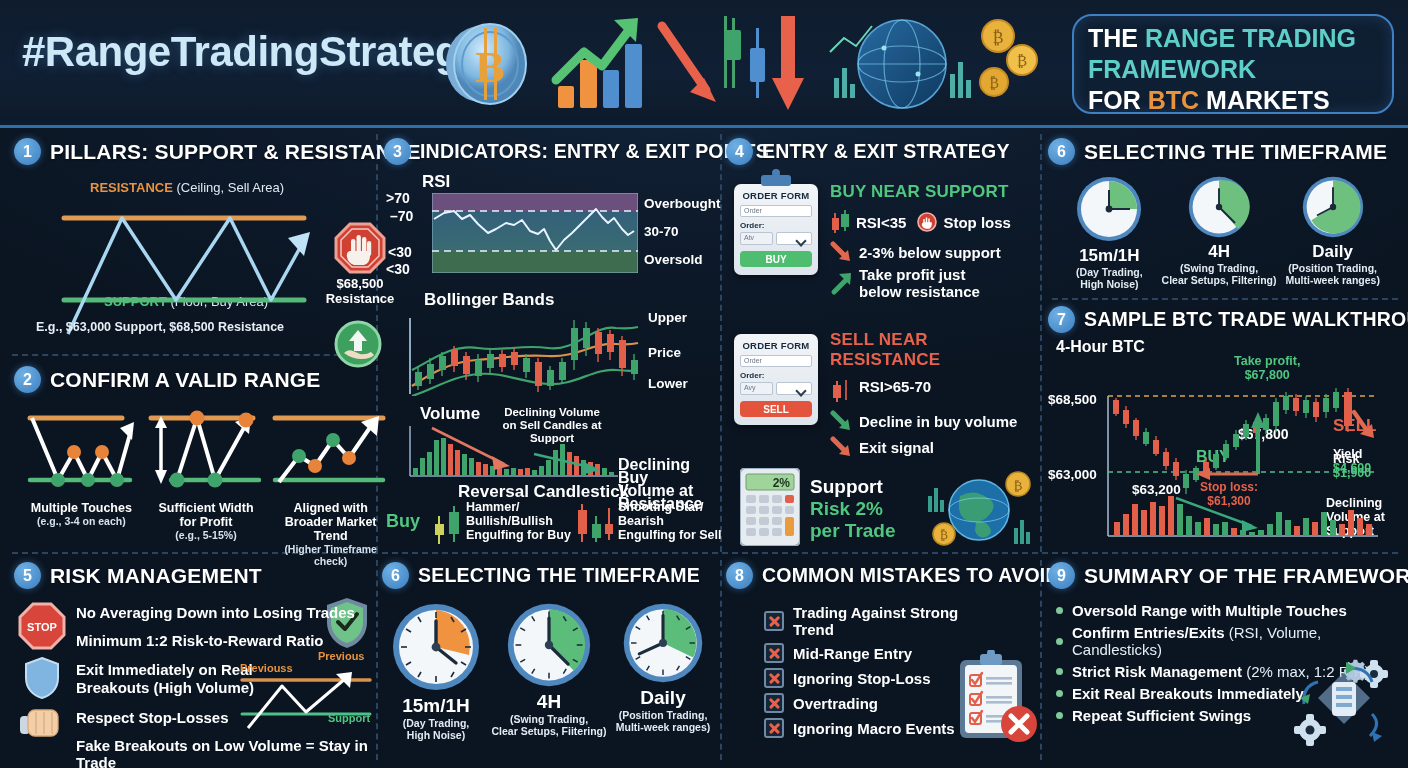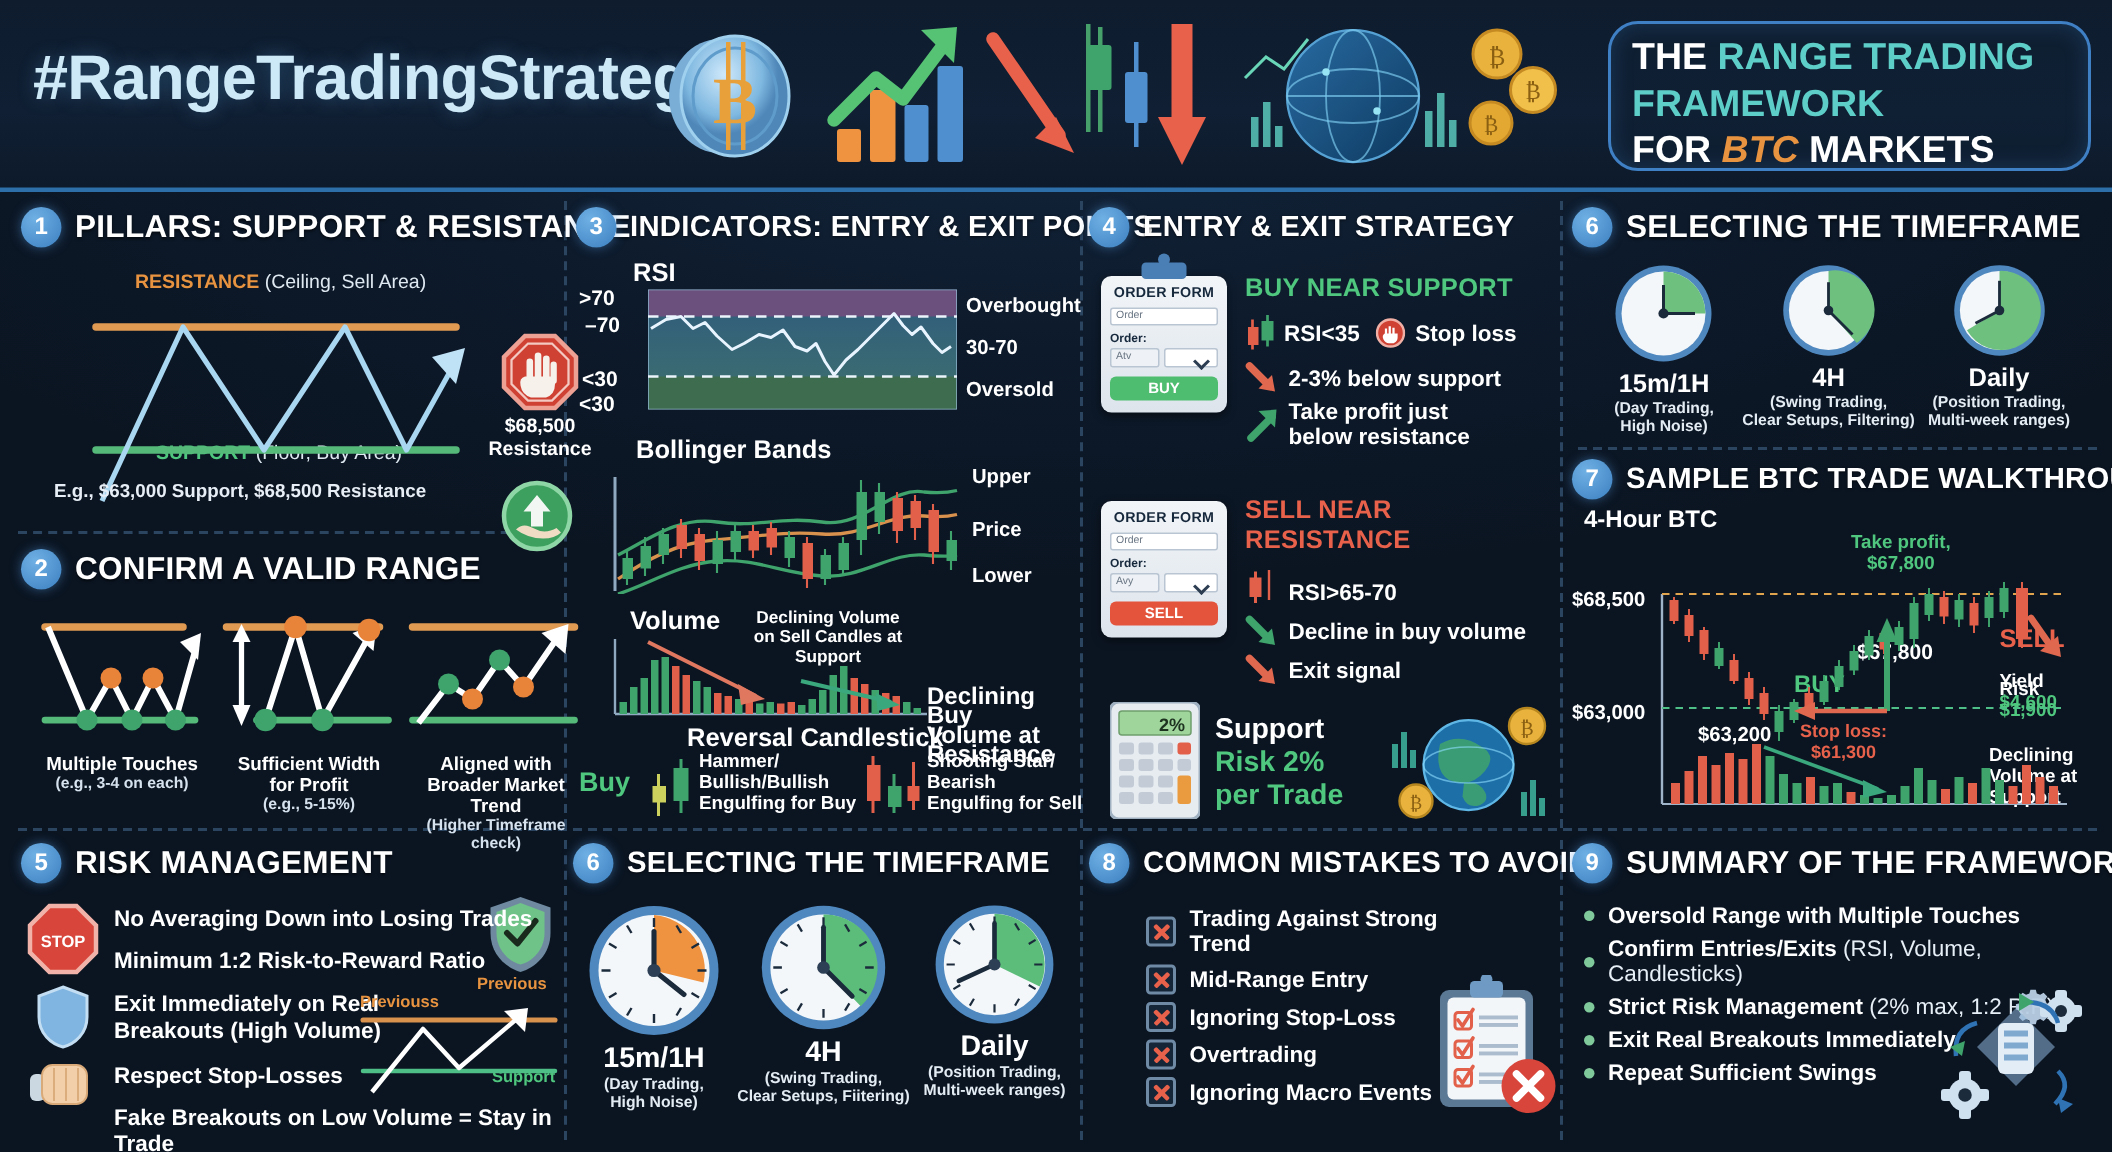--- a/index.html
+++ b/index.html
@@ -19,21 +19,21 @@
   .header { position:absolute; left:0; top:0; width:1408px; height:128px;
     background:linear-gradient(180deg,#0e1c2e 0%,#101f33 60%,#0d1a2b 100%);
     border-bottom:3px solid #2d6fa8; }
   .hashtag { position:absolute; left:22px; top:28px; font-size:42px; font-weight:bold;
     color:#cde8f7; letter-spacing:-0.5px; text-shadow:0 0 12px rgba(90,170,230,.35); }
   .hdr-icons { position:absolute; left:432px; top:8px; width:620px; height:112px; }
   .title-box { position:absolute; right:14px; top:14px; width:322px; height:100px;
     border:2px solid #3f7fc4; border-radius:20px; background:rgba(16,32,52,.55);
     padding:7px 14px; box-shadow:0 0 14px rgba(60,130,200,.25) inset; }
   .title-box .l { font-size:25px; font-weight:bold; line-height:31px; white-space:nowrap; }
-  .c-white { color:#ffffff; } .c-teal { color:#5ecfc8; } .c-orange { color:#e8933f;font-style:italic; }
+  .c-white { color:#ffffff; } .c-teal { color:#5ecfc8; } .c-orange { color:#e8933f; }
 
   
   .grid { position:absolute; left:0; top:128px; width:1408px; height:640px; }
   .panel { position:absolute; }
   .vdiv { position:absolute; border-left:2px dashed #2b4460; }
   .hdiv { position:absolute; border-top:2px dashed #2b4460; }
 
   .sec-head { display:flex; align-items:center; gap:9px; }
   .badge { width:27px; height:27px; border-radius:50%;
     background:radial-gradient(circle at 35% 30%, #6fb0e4, #3b7fc0);
@@ -579,21 +579,21 @@
           <div class="of-lab">Order:</div>
           <div class="of-row">
             <div class="of-sel">Avy</div>
             <div class="of-dd"></div>
           </div>
           <div class="of-btn" style="background:#e4533c;">SELL</div>
         </div>
       </div>
       <div style="position:absolute; left:104px; top:192px; width:208px;">
         <div class="kicker red">SELL NEAR RESISTANCE</div>
-        <div style="display:flex; align-items:flex-end; gap:7px; margin-top:8px;">
+        <div style="display:flex; align-items:flex-start; gap:7px; margin-top:8px;">
           <svg width="22" height="26" viewBox="0 0 22 26">
             <line x1="7" y1="3" x2="7" y2="24" stroke="#e2604a" stroke-width="2"></line>
               <rect x="3" y="7" width="8" height="13" fill="#e2604a"></rect>
             <line x1="16" y1="2" x2="16" y2="22" stroke="#e2604a" stroke-width="1.6"></line>
           </svg>
           <span class="bullet-txt">RSI&gt;65-70</span>
         </div>
         <div style="display:flex; align-items:center; gap:5px; margin-top:6px;">
           <svg width="24" height="22" viewBox="0 0 24 22">
             <path d="M3,3 L16,16" stroke="#3fa46c" stroke-width="5" stroke-linecap="round"></path>

